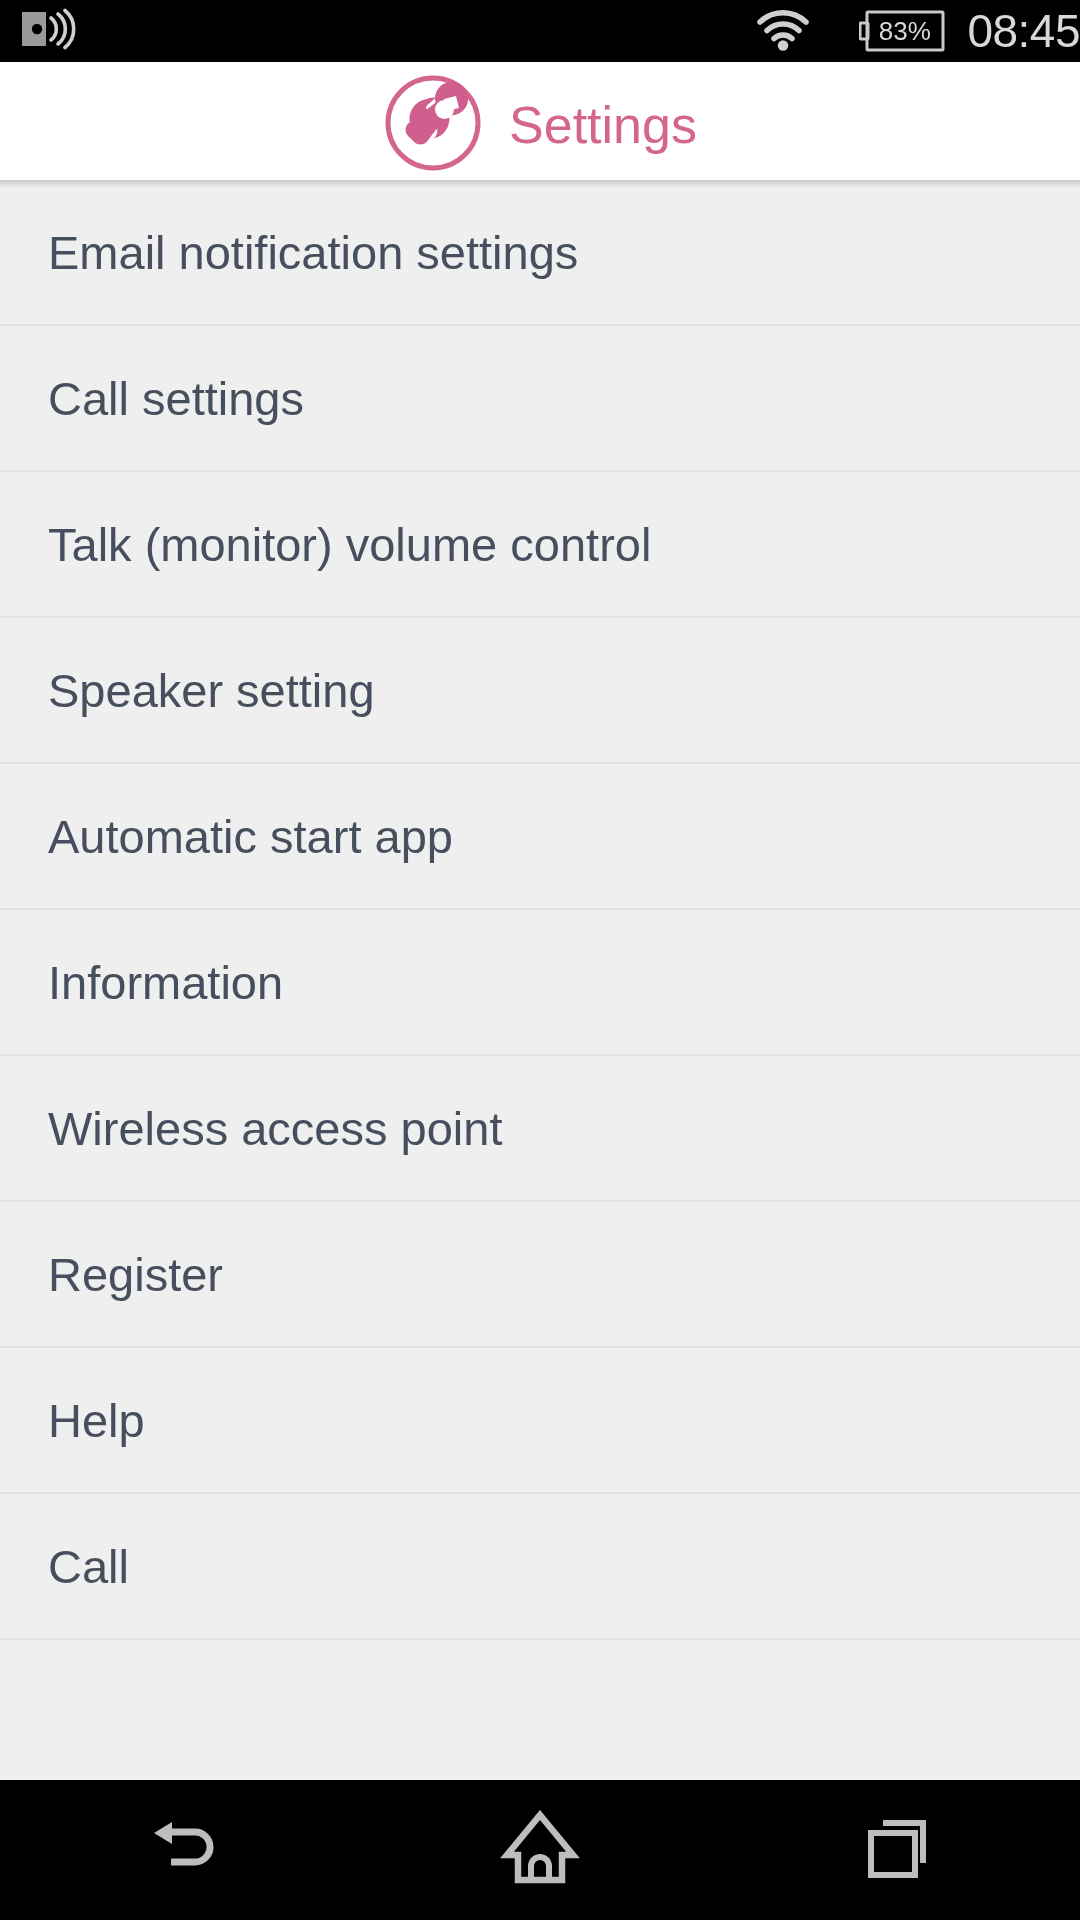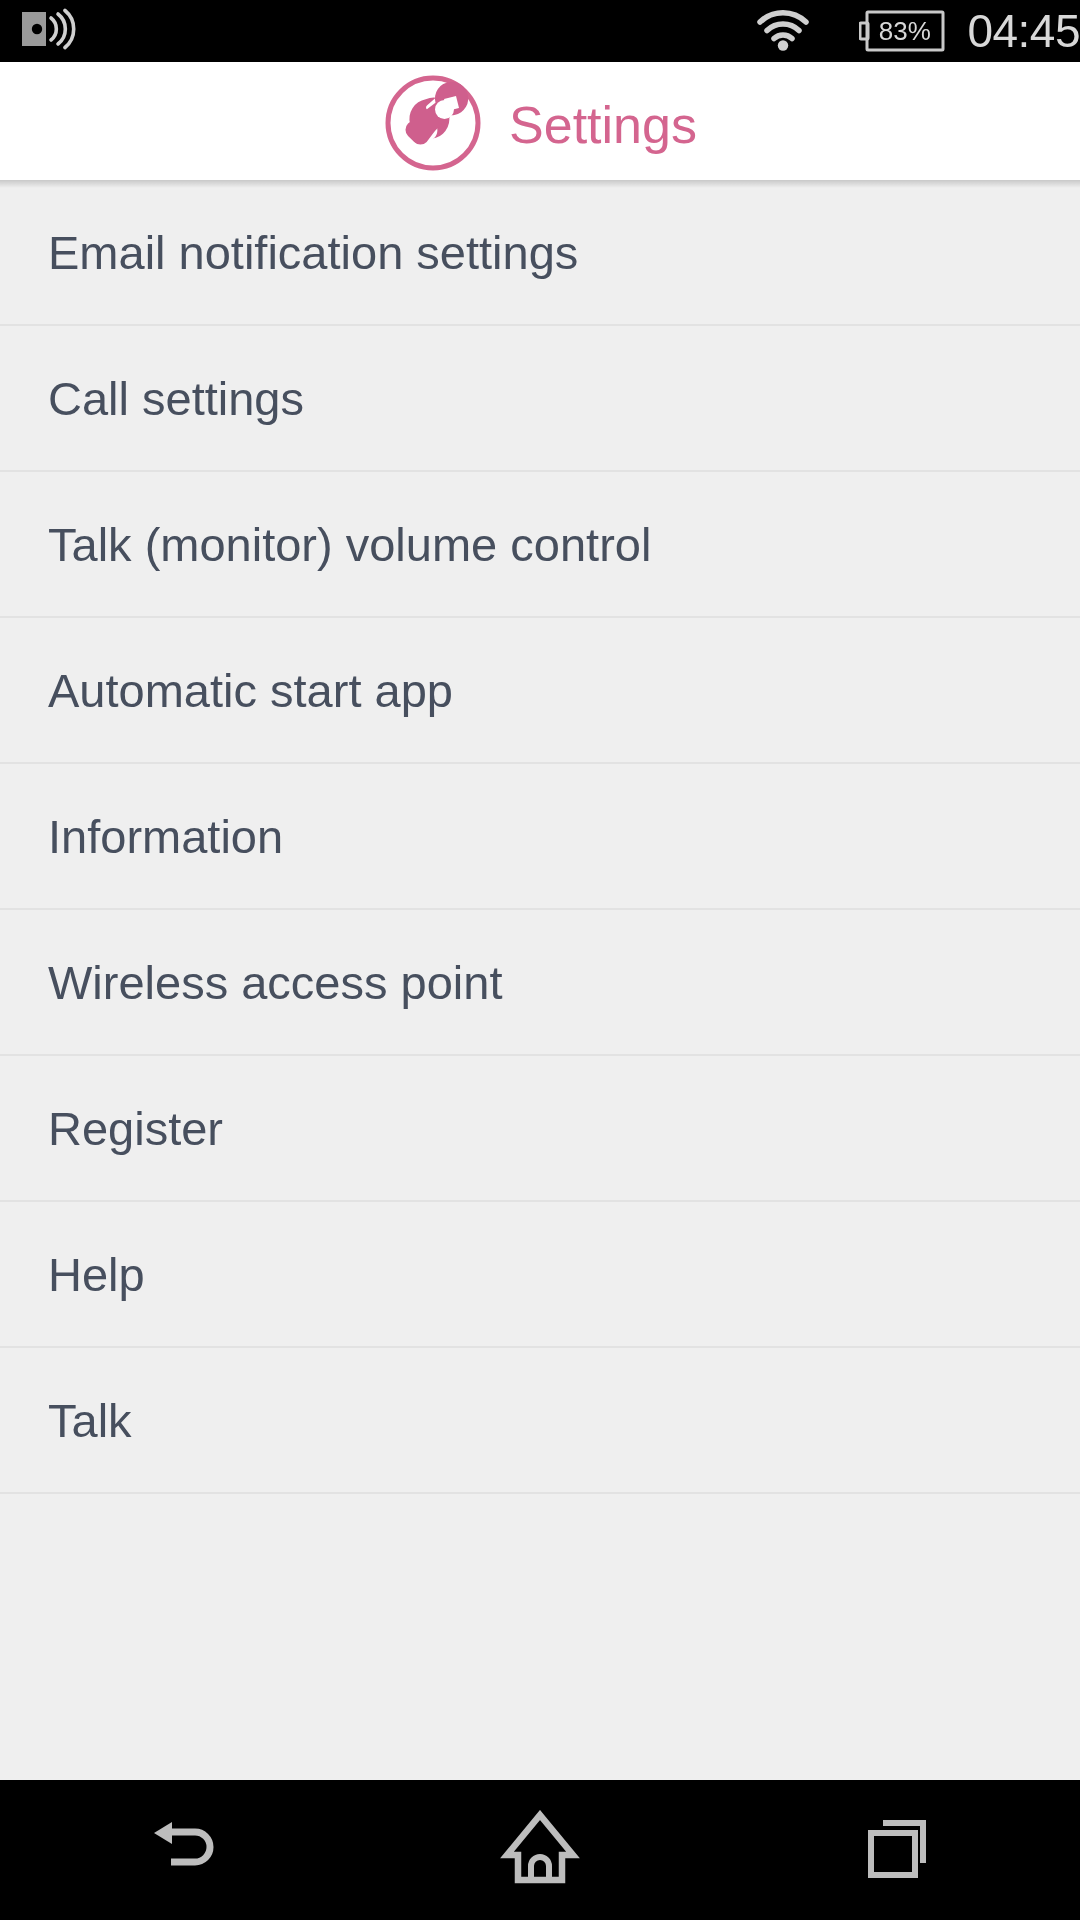--- a/index.html
+++ b/index.html
@@ -113,21 +113,21 @@
       </span>
 
       <span id="battery-wrap">
         <svg width="86" height="42" viewBox="0 0 86 42">
           <rect x="8" y="2" width="76" height="38" rx="1" ry="1" fill="none" stroke="#c9c9c9" stroke-width="3"></rect>
           <rect x="1" y="13" width="8" height="16" rx="1" ry="1" fill="none" stroke="#c9c9c9" stroke-width="3"></rect>
         </svg>
         <span id="battery-pct">83%</span>
       </span>
 
-      <span id="status-clock">04:45</span>
+      <span id="status-clock">08:45</span>
     </div>
   </div>
 
   <div id="header">
     <div id="header-inner">
       <span>
         <svg width="100" height="100" viewBox="0 0 100 100">
           <circle cx="50" cy="50" r="45" fill="none" stroke="#d4658f" stroke-width="5"></circle>
           <g transform="rotate(-42 50 50)">
             <path d="M60.5 27.5
@@ -164,20 +164,23 @@
     </div>
 
     <div class="list-item">
       <span class="list-item-label">Call settings</span>
     </div>
 
     <div class="list-item">
       <span class="list-item-label">Talk (monitor) volume control</span>
     </div>
 
+    <div class="list-item">
+      <span class="list-item-label">Speaker setting</span>
+    </div>
 
     <div class="list-item">
       <span class="list-item-label">Automatic start app</span>
     </div>
 
     <div class="list-item">
       <span class="list-item-label">Information</span>
     </div>
 
     <div class="list-item">
@@ -186,21 +189,21 @@
 
     <div class="list-item">
       <span class="list-item-label">Register</span>
     </div>
 
     <div class="list-item">
       <span class="list-item-label">Help</span>
     </div>
 
     <div class="list-item">
-      <span class="list-item-label">Talk</span>
+      <span class="list-item-label">Call</span>
     </div>
 
     <div id="list-tail"></div>
   </div>
 
   <div id="nav-bar">
 
     <div class="nav-btn">
       <span>
         <svg width="84" height="64" viewBox="0 0 84 64">

